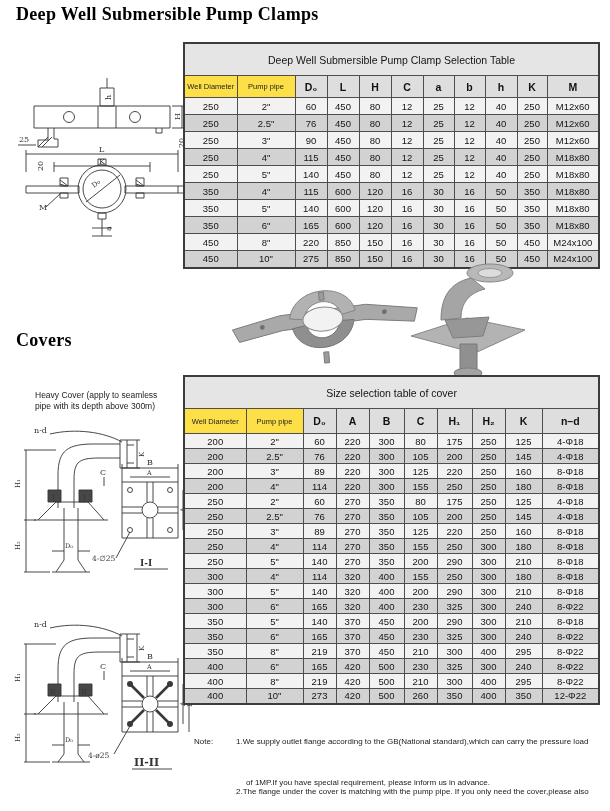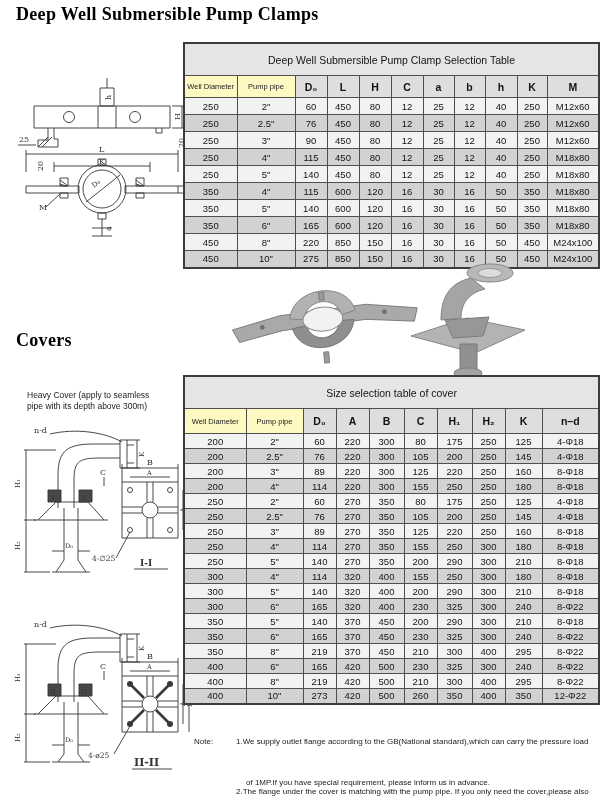--- a/index.html
+++ b/index.html
@@ -1,27 +1,27 @@
 <!DOCTYPE html>
 <html><head>
 <meta charset="utf-8">
 <style>
   html,body{margin:0;padding:0;background:#fff;}
   .page{position:relative;width:610px;height:811px;background:#ffffff;overflow:hidden;
         font-family:"Liberation Sans",sans-serif;}
   .sec-title{position:absolute;font-family:"Liberation Serif",serif;font-weight:bold;
              font-size:18px;color:#000;letter-spacing:.3px;white-space:nowrap;}
-  .caption{position:absolute;font-size:8.5px;line-height:10.5px;color:#222;width:172px;}
+  .caption{position:absolute;font-size:8.5px;line-height:10.5px;color:#222;width:172px;margin-left:8px;}
   
   .dtable{position:absolute;border-collapse:collapse;table-layout:fixed;border:2px solid #3c3c3c;}
   .dtable td,.dtable th{border:1px solid #4e4e4e;text-align:center;vertical-align:middle;
                         overflow:hidden;white-space:nowrap;padding:0;}
   .dtable .ttitle{background:#e5e5e5;font-size:10.5px;color:#141414;}
   .dtable th.hb{background:#dedede;font-size:10.5px;font-weight:bold;color:#111;}
-  .dtable th.hsm{background:#fef9c3;font-size:7.5px;font-weight:normal;color:#222;}
+  .dtable th.hsm{background:#fde047;font-size:7.5px;font-weight:normal;color:#222;}
   .dtable tbody td{font-size:9.5px;color:#141414;}
   .dtable tbody tr:nth-child(odd){background:#f2f2f2;}
   .dtable tbody tr:nth-child(even){background:#d2d2d2;}
   #t1{left:183px;top:42px;width:415px;}
   #t1 .ttitle{height:31px}
   #t1 thead tr:nth-child(2) th{height:21px}
   #t1 tbody tr{height:17px}
   #t2{left:183px;top:375px;width:415px;}
   #t2 .ttitle{height:31px}
   #t2 thead tr:nth-child(2) th{height:24px}

